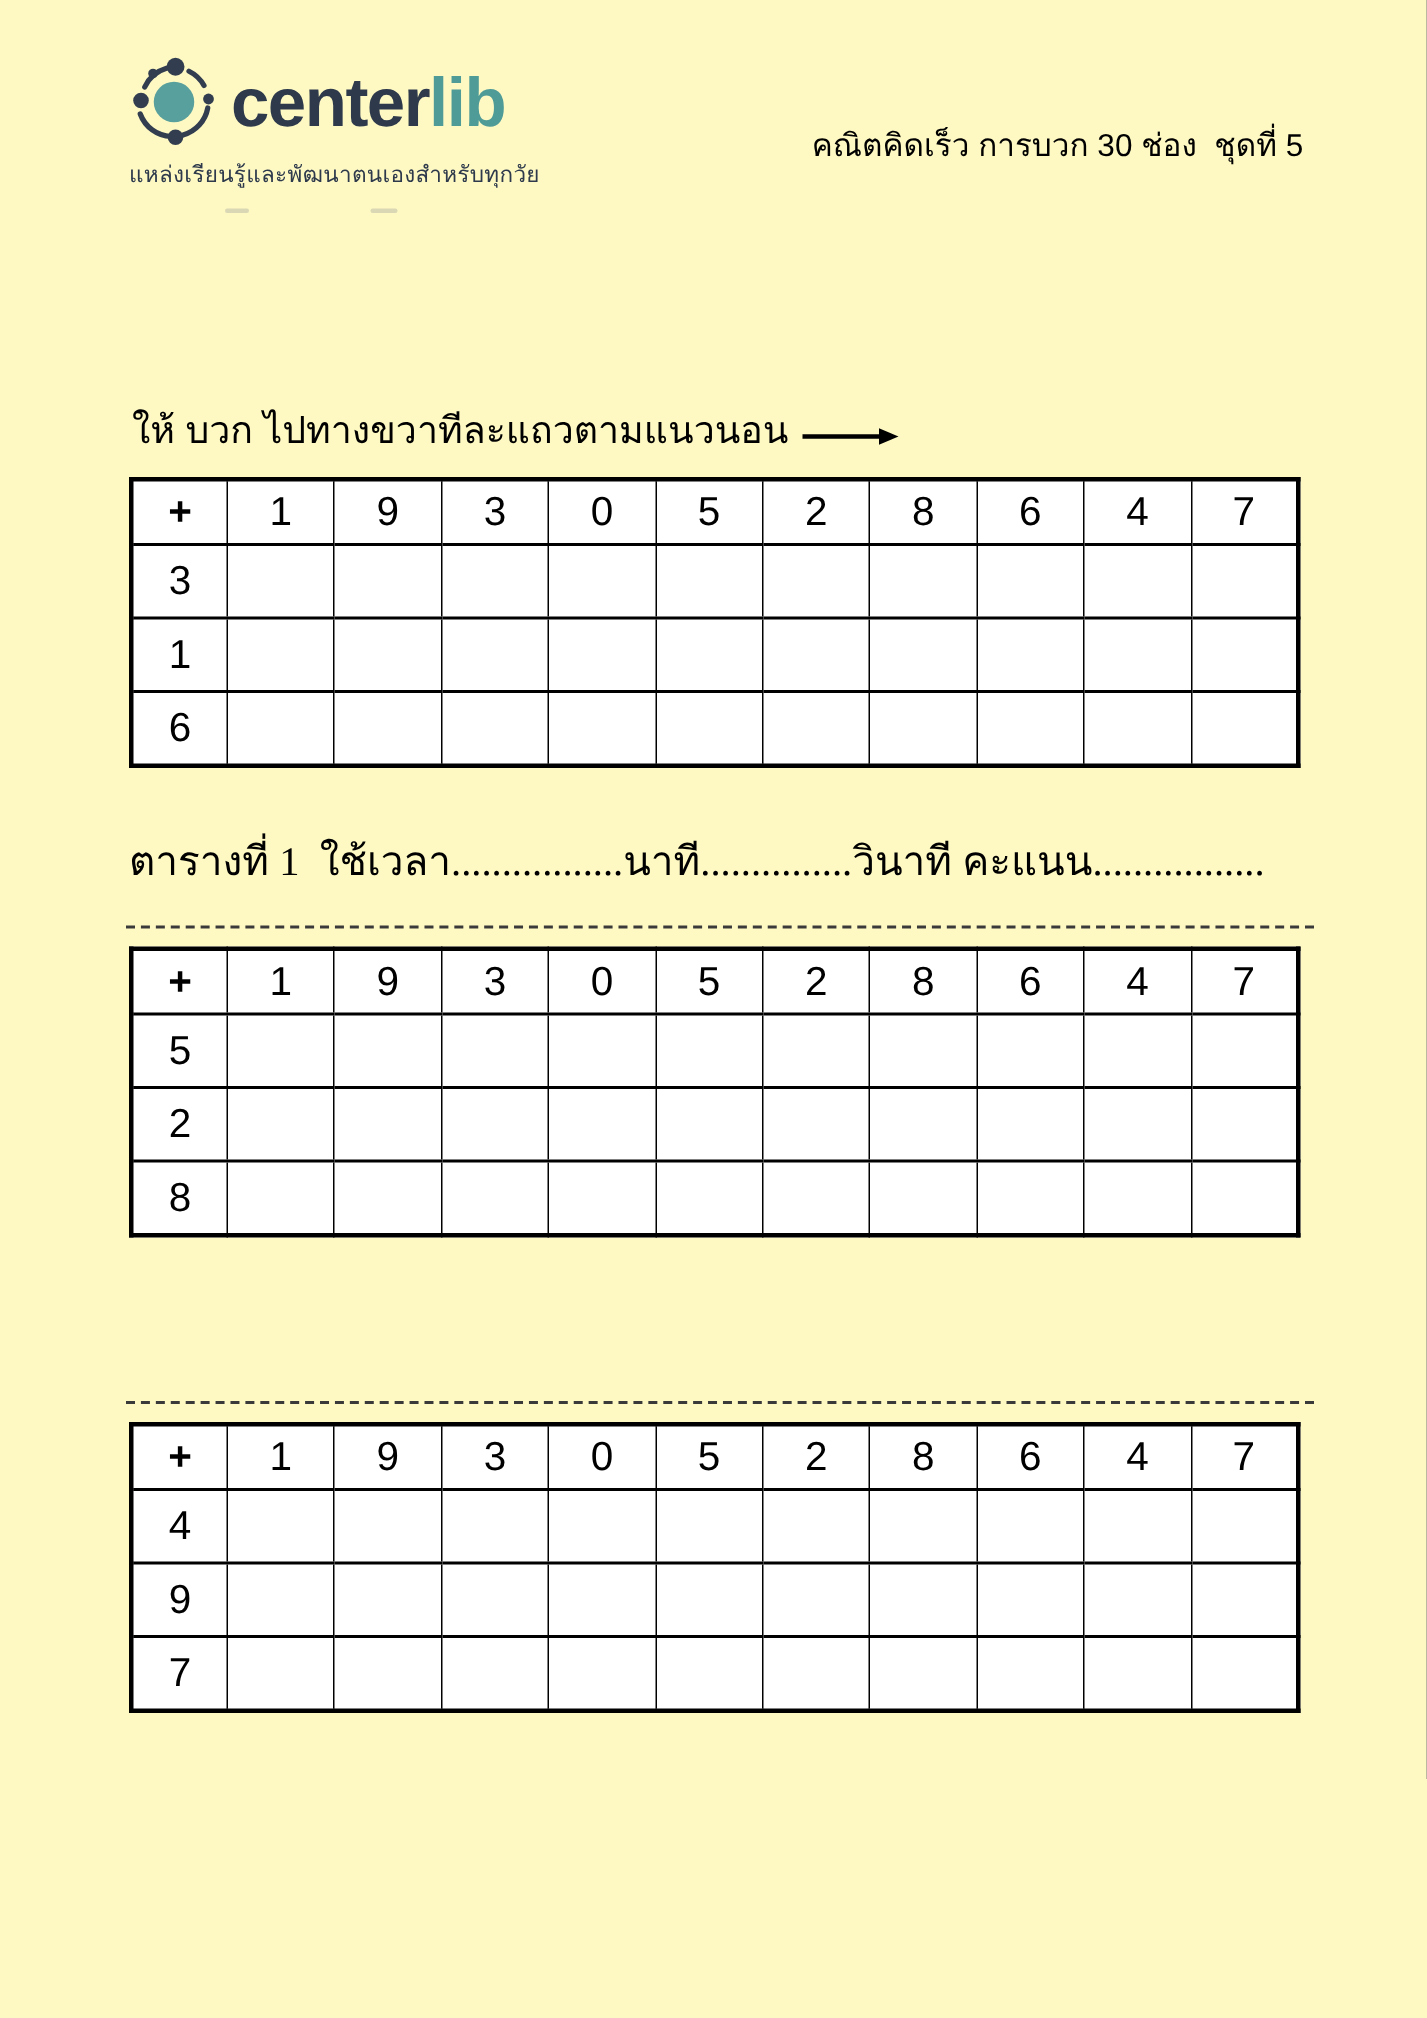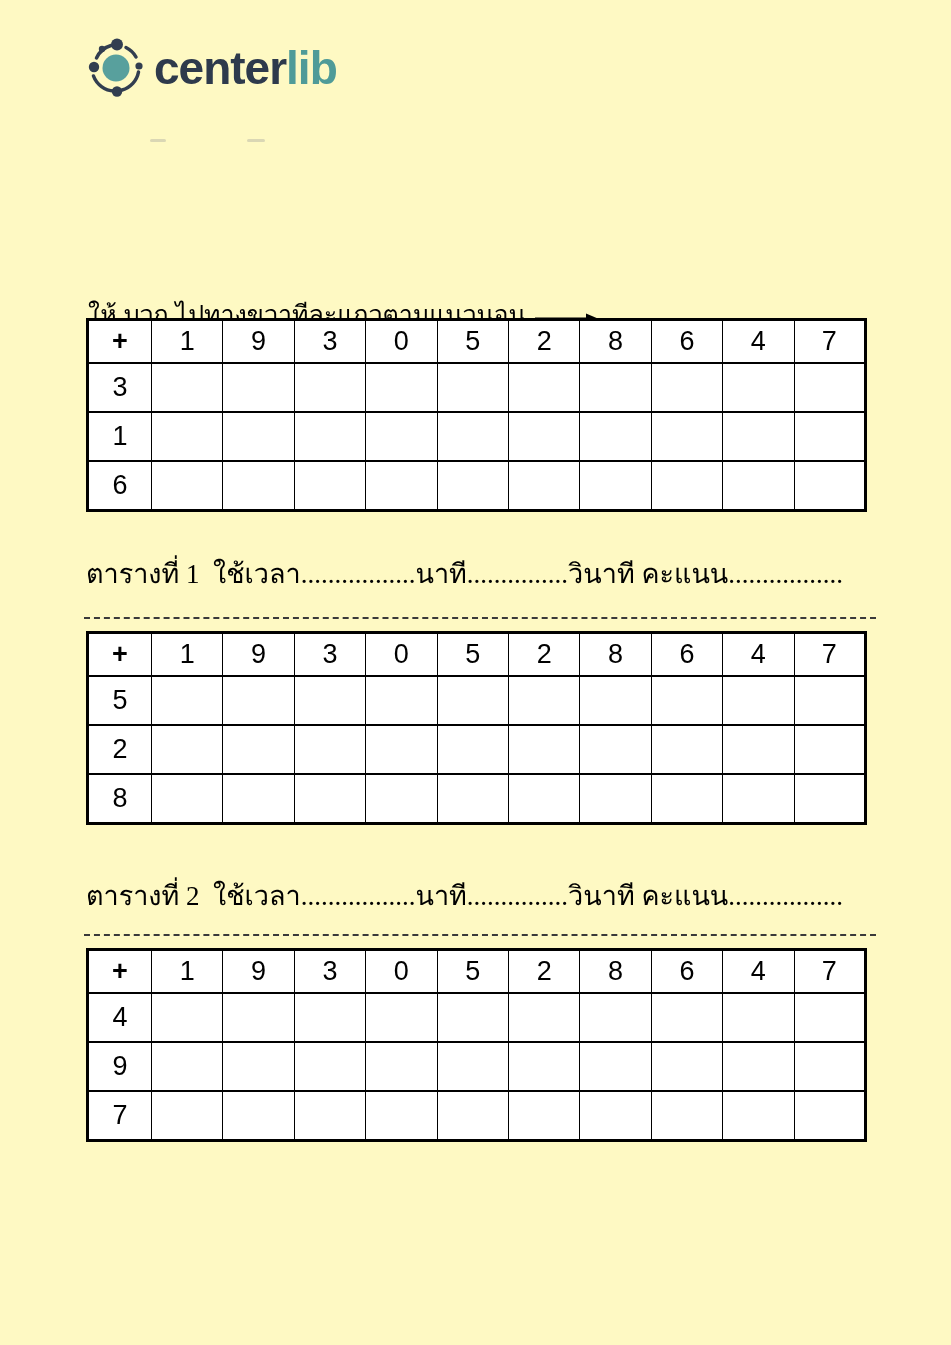--- a/index.html
+++ b/index.html
@@ -18,21 +18,21 @@
   .tagline { margin-top:4px; margin-left:2px; font-size:15px; color:#2e3a4c; letter-spacing:0.2px; }
   .artifact { position:absolute; top:139px; height:3px; background:#999; opacity:.35; border-radius:2px; }
   .artifact.a1 { left:150px; width:16px; }
   .artifact.a2 { left:247px; width:18px; }
   
   .title-block { position:absolute; left:495px; top:52px; width:420px; text-align:center; }
   .doc-title { font-size:32px; font-weight:bold; line-height:1.2; }
   .doc-subtitle { margin-top:28px; font-size:21px; white-space:pre; }
   
   .name-line { position:absolute; left:86px; top:212px; font-size:25px; }
-  .instruction-line { position:absolute; left:88px; top:266px; font-size:25px; display:flex; align-items:center;margin-top:28px; }
+  .instruction-line { position:absolute; left:88px; top:266px; font-size:25px; display:flex; align-items:center; }
   .arrow { margin-left:8px; margin-top:10px; }
   
   table.grid { position:absolute; left:86px; border-collapse:collapse; table-layout:fixed; width:781px; background:#fff; border:3px solid #000; }
   table.grid th, table.grid td { border:1px solid #000; border-top-width:2px; border-bottom-width:2px; text-align:center; padding:0; font-weight:normal; }
   table.grid th { height:41px; font-size:27px; }
   table.grid td { height:47px; font-size:27px; vertical-align:top; }
   table.grid td.op { vertical-align:middle; }
   table.grid th.plus { font-weight:bold; }
   table.grid col.c0 { width:64px; }
   .t1 { top:318px; } .t2 { top:631px; } .t3 { top:948px; }
@@ -60,25 +60,27 @@
         <g fill="#323e50">
           <circle cx="33" cy="8.5" r="6"></circle>
           <circle cx="10" cy="31" r="5.2"></circle>
           <circle cx="33" cy="55.5" r="5.2"></circle>
           <circle cx="55" cy="30" r="3.6"></circle>
           <circle cx="18" cy="13" r="3.2"></circle>
         </g>
       </svg>
       <div class="brand"><span class="primary">center</span><span class="secondary">lib</span></div>
     </div>
+    <div class="tagline">แหล่งเรียนรู้และพัฒนาตนเองสำหรับทุกวัย</div>
   </div>
   <div class="artifact a1"></div>
   <div class="artifact a2"></div>
 
   <div class="title-block">
+    <div class="doc-subtitle">คณิตคิดเร็ว การบวก 30 ช่อง  ชุดที่ 5</div>
   </div>
 
   <div class="instruction-line">
     <span>ให้ บวก ไปทางขวาทีละแถวตามแนวนอน</span>
     <svg class="arrow" width="66" height="14" viewBox="0 0 66 14">
       <line x1="1" y1="7" x2="52" y2="7" stroke="#000" stroke-width="3"></line>
       <polygon points="52,1.5 65,7 52,12.5" fill="#000"></polygon>
     </svg>
   </div>
 
@@ -216,21 +218,20 @@
           <td></td>
           <td></td>
           <td></td>
           <td></td>
           <td></td>
           <td></td>
           <td></td>
         </tr>
       </tbody>
     </table>
-  <div class="caption cap2">ตารางที่ 2  ใช้เวลา.................นาที...............วินาที คะแนน.................</div>
   <div class="dashed d2"></div>
 
   <table class="grid t3">
       <colgroup>
         <col class="c0">
         <col>
         <col>
         <col>
         <col>
         <col>

